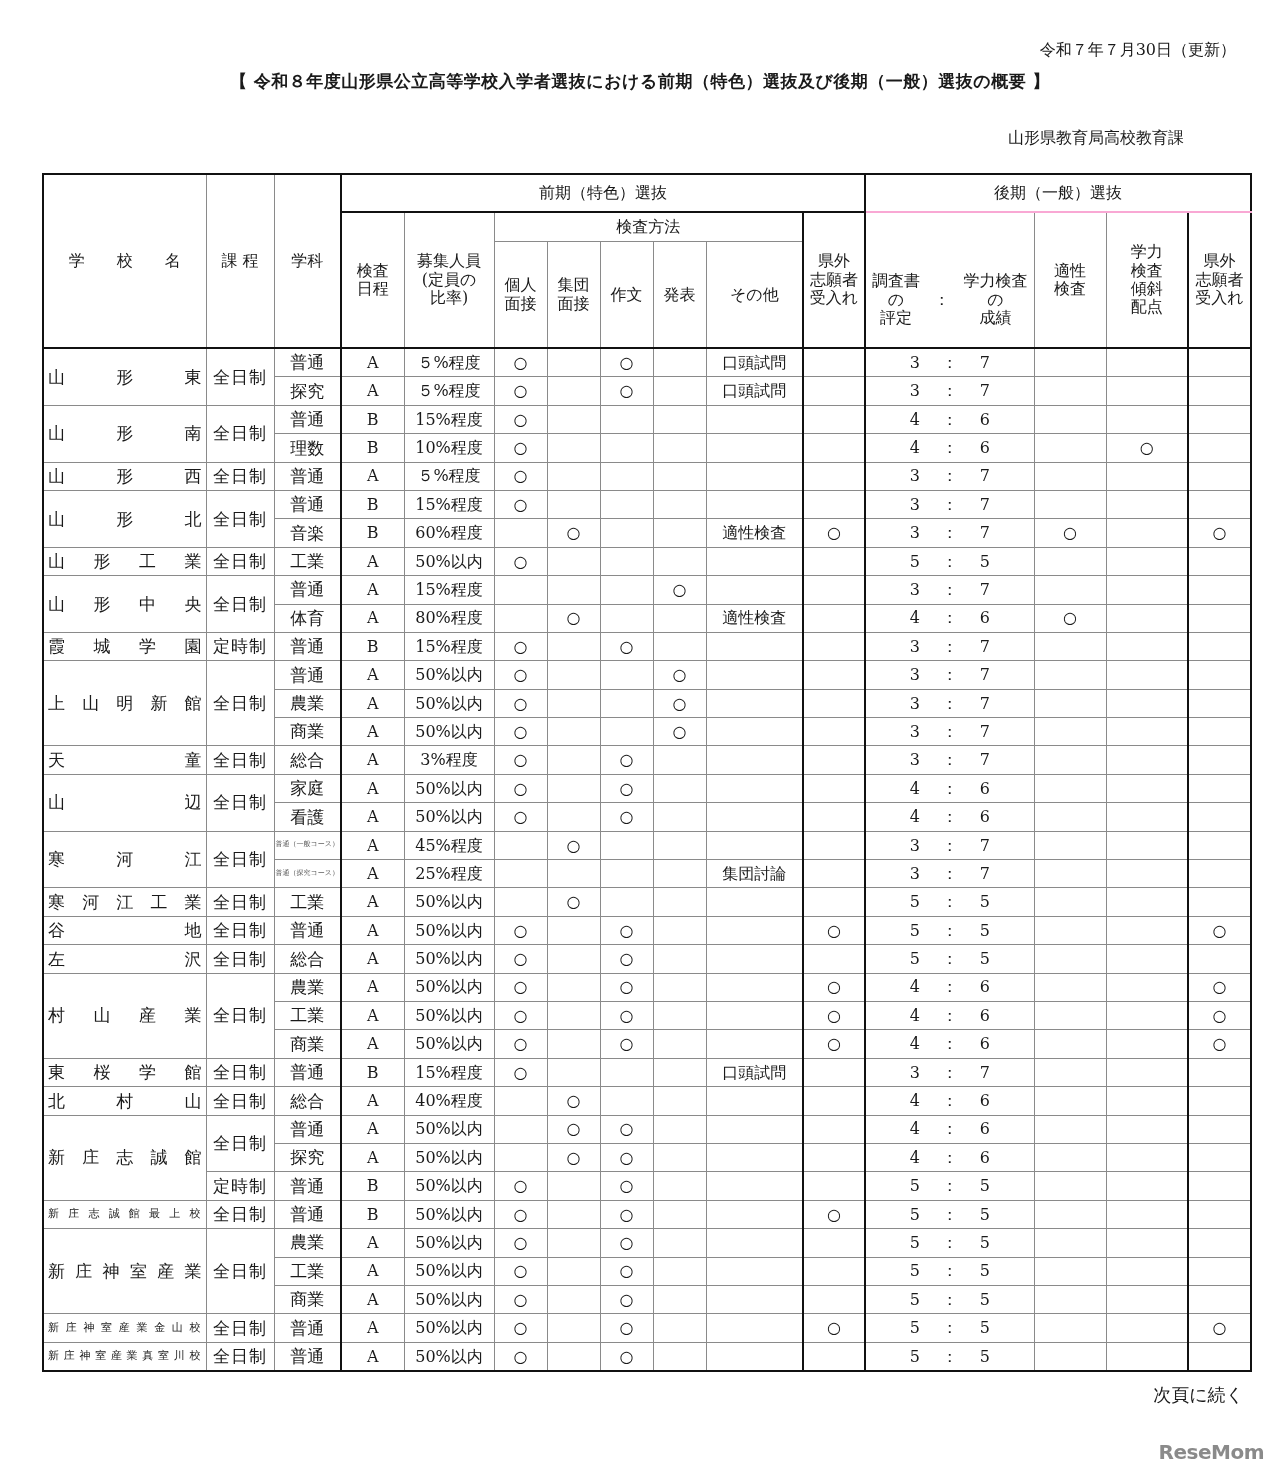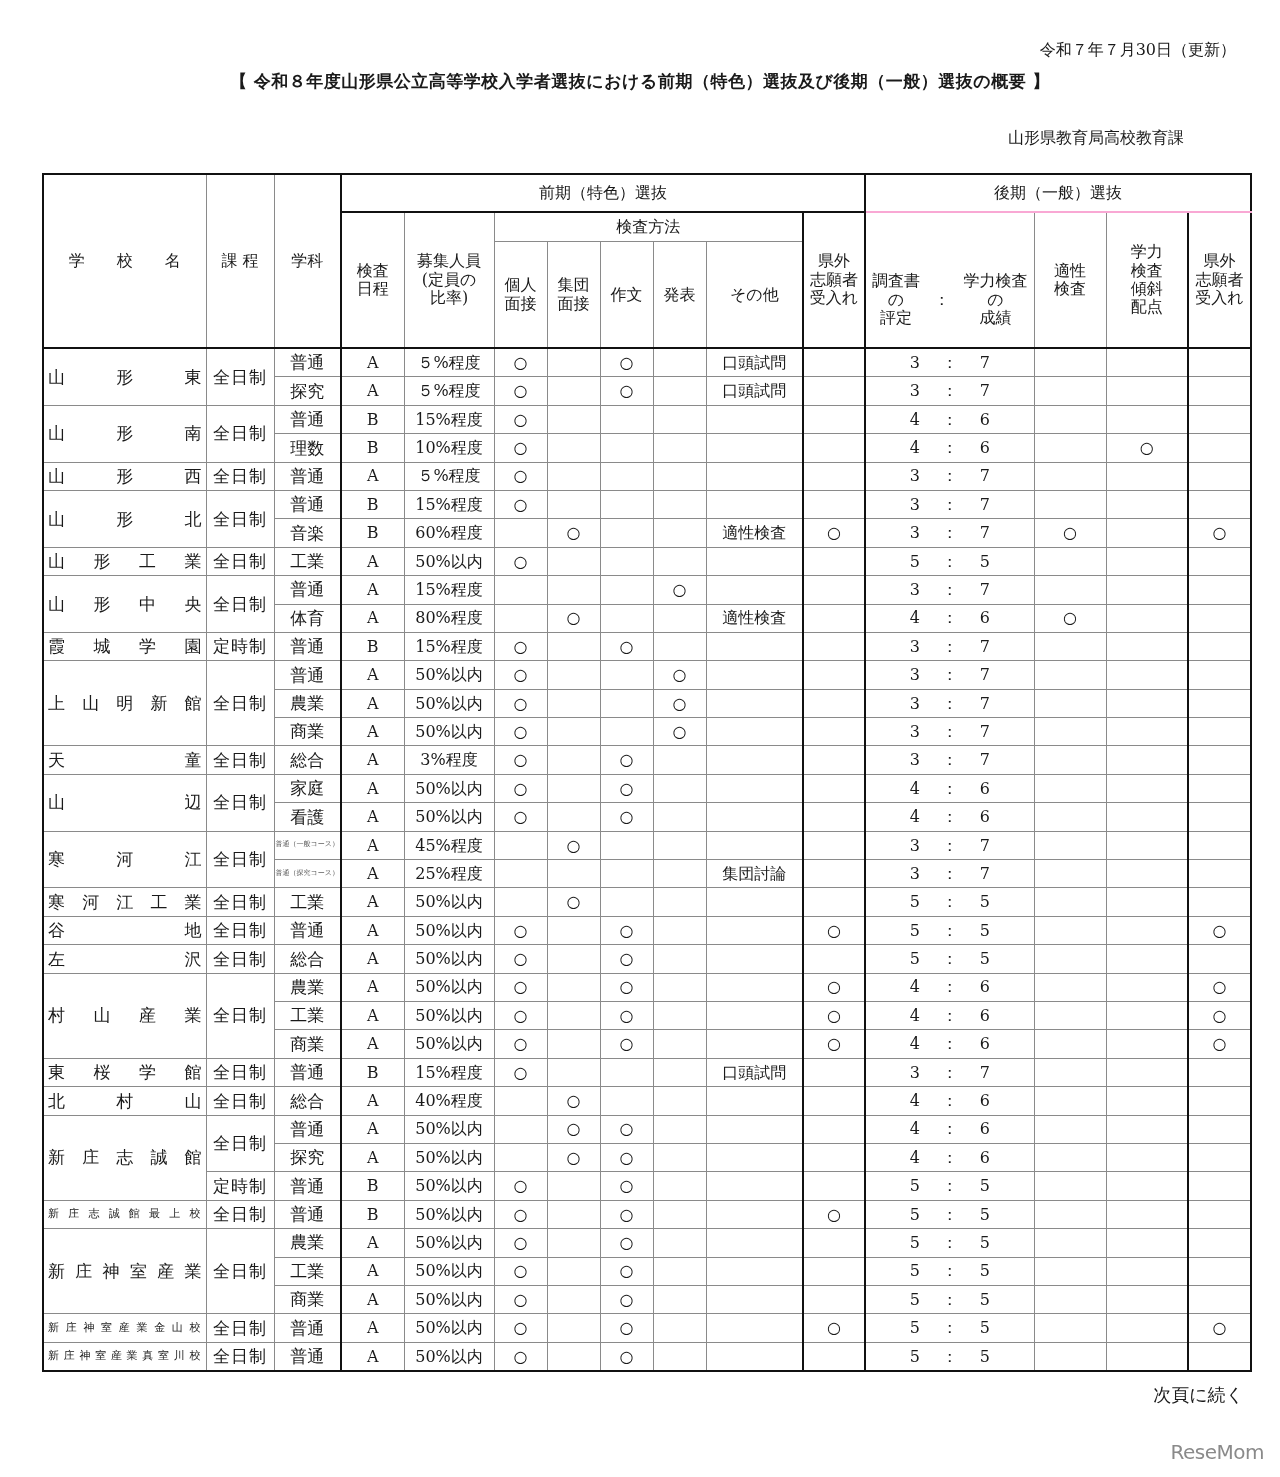--- a/index.html
+++ b/index.html
@@ -23,21 +23,21 @@
   .school.small { font-size: 11px !important; letter-spacing: 1px; }
   .course { font-size: 17px !important; letter-spacing: 1px; margin-top: 8px; }
   .dept { font-size: 17px !important; }
   .dept.tiny { font-size: 7px !important; color: #555; }
   .ratio span { display: inline-block; }
   .ratio .a { width: 40px; text-align: center; }
   .ratio .c { width: 30px; text-align: center; }
   .ratio .b { width: 40px; text-align: center; }
   .circle { font-size: 15px; }
   .after { position: absolute; top: 1383px; right: 36px; font-size: 18px; text-align: right; }
-  .logo { position: absolute; top: 1440px; right: 16px; font-family: "DejaVu Sans", "Liberation Sans", sans-serif; font-weight: normal; font-size: 20px; color: #8a8a8a; letter-spacing: -0.5px; }
+  .logo { position: absolute; top: 1440px; right: 16px; font-family: "DejaVu Sans", "Liberation Sans", sans-serif; font-weight: bold; font-size: 20px; color: #8a8a8a; letter-spacing: -0.5px; }
 </style>
 </head>
 <body>
 
 <div class="date">令和７年７月30日（更新）</div>
 <div class="title">【 令和８年度山形県公立高等学校入学者選抜における前期（特色）選抜及び後期（一般）選抜の概要 】</div>
 <div class="org">山形県教育局高校教育課</div>
 
 <table class="main">
   <colgroup>

